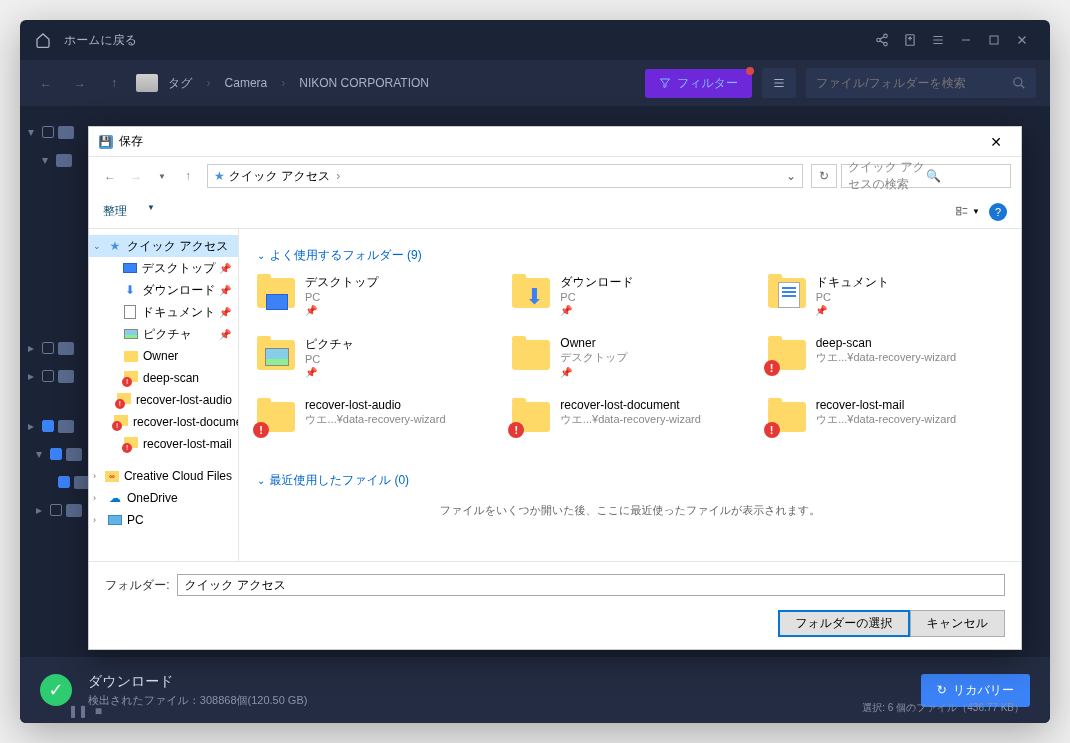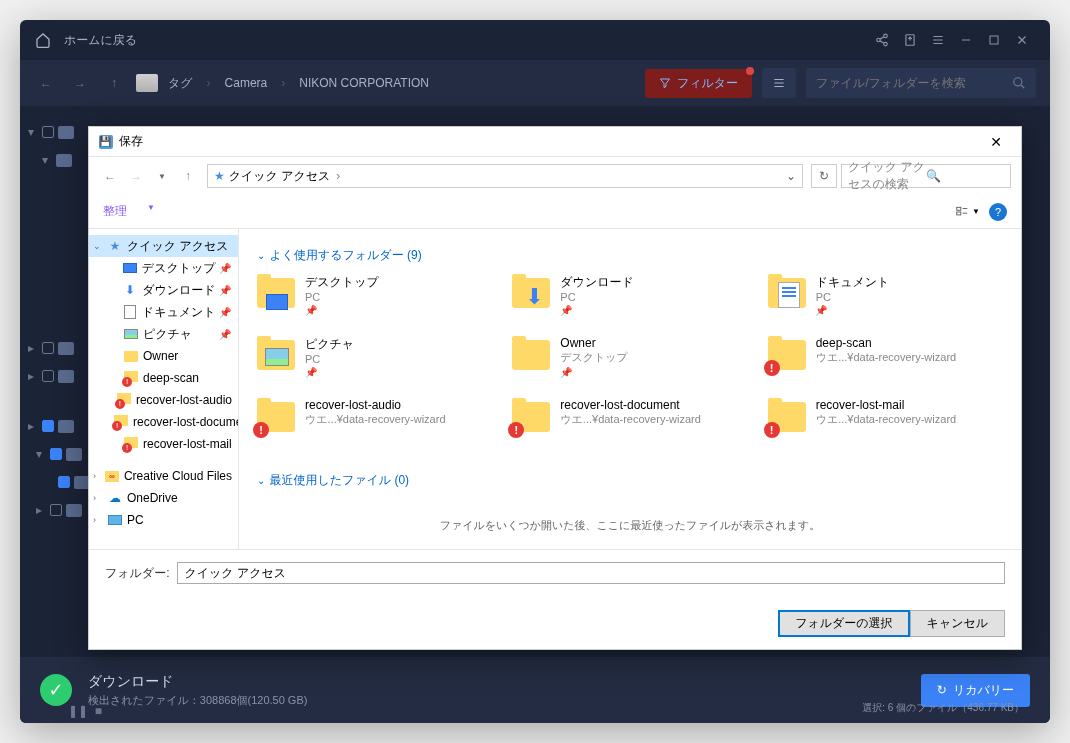--- a/index.html
+++ b/index.html
@@ -8,21 +8,21 @@
 .titlebar{height:40px;display:flex;align-items:center;padding:16px 14px;color:#a8b0c4}
 .titlebar .home-icon{width:18px;height:18px;margin-right:12px;display:flex;align-items:center;justify-content:center}
 .titlebar .spacer{flex:1}
 .title-icon{width:28px;height:28px;display:flex;align-items:center;justify-content:center;color:#8a93a8;border-radius:3px}
 .toolbar{height:46px;background:#232c42;display:flex;align-items:center;padding:0 14px;gap:10px;color:#a8b0c4}
 .nav-arrow{width:24px;height:24px;display:flex;align-items:center;justify-content:center;color:#6b7490}
 .drive-icon{width:22px;height:18px;background:linear-gradient(#d0d0d0,#b0b0b0);border-radius:2px}
 .path-seg{color:#a8b0c4}
 .path-sep{color:#4d5670;margin:0 4px}
 .toolbar .spacer{flex:1}
-.filter-btn{background:#7f1d1d;color:#7fb8ff;padding:6px 14px;border-radius:3px;display:flex;align-items:center;gap:6px;position:relative}
+.filter-btn{background:#6d28d9;color:#7fb8ff;padding:6px 14px;border-radius:3px;display:flex;align-items:center;gap:6px;position:relative}
 .filter-btn .dot{position:absolute;right:-2px;top:-2px;width:8px;height:8px;background:#d94848;border-radius:50%}
 .square-btn{width:34px;height:30px;background:#2a3552;border-radius:3px;display:flex;align-items:center;justify-content:center}
 .search-box{background:#2a3552;border-radius:3px;display:flex;align-items:center;padding:0 10px;height:30px;width:230px;color:#6b7490}
 .search-box input{background:none;border:none;color:#a8b0c4;flex:1;outline:none}
 .main-area{flex:1;display:flex;position:relative}
 .side-tree{width:70px;padding-top:12px;color:#a8b0c4}
 .tree-row{height:28px;display:flex;align-items:center;padding-left:8px;gap:4px}
 .tree-row .chev{width:10px;color:#6b7490}
 .cb{width:12px;height:12px;border:1px solid #6b7490;border-radius:2px}
 .cb.checked{background:#3b82f6;border-color:#3b82f6;position:relative}
@@ -41,21 +41,21 @@
 .dlg-title .close{margin-left:auto;width:30px;text-align:center;font-size:14px}
 .dlg-nav{height:38px;display:flex;align-items:center;padding:0 10px;gap:4px}
 .dlg-nav .narrow{width:22px;height:22px;display:flex;align-items:center;justify-content:center;color:#888}
 .addr-bar{flex:1;border:1px solid #ccc;height:24px;display:flex;align-items:center;padding:0 6px;margin:0 4px}
 .addr-bar .star{color:#4a90d9;margin-right:4px}
 .addr-bar .drop{margin-left:auto;color:#666}
 .refresh{width:26px;height:24px;border:1px solid #ccc;display:flex;align-items:center;justify-content:center;color:#666}
 .search-files{width:170px;height:24px;border:1px solid #ccc;display:flex;align-items:center;padding:0 6px;color:#888}
 .search-files span{flex:1}
 .dlg-toolbar-row{height:34px;display:flex;align-items:center;padding:0 14px;border-bottom:1px solid #e5e5e5}
-.org-btn{display:flex;align-items:flex-start;gap:20px;color:#8b5cf6}
+.org-btn{display:flex;align-items:flex-start;gap:20px;color:#0c4a6e}
 .dlg-toolbar-row .spacer{flex:1}
 .view-btn{width:28px;height:22px;display:flex;align-items:center;justify-content:center;margin-left:4px}
 .help-btn{width:18px;height:18px;border-radius:50%;background:#1976d2;color:#fff;display:flex;align-items:center;justify-content:center;font-size:11px;margin-left:8px}
 .dlg-body{flex:1;display:flex;overflow:hidden}
 .dlg-side{width:150px;border-right:1px solid #e5e5e5;overflow-y:auto;padding-top:6px}
 .side-item{height:22px;display:flex;align-items:center;padding:0 6px;gap:4px;white-space:nowrap;overflow:hidden}
 .side-item.sel{background:#cce8ff}
 .side-item .exp{width:10px;color:#666;font-size:9px}
 .side-item .ico{width:16px;height:14px;display:flex;align-items:center;justify-content:center;flex-shrink:0}
 .pin{color:#888;font-size:10px;margin-left:auto}
@@ -81,23 +81,23 @@
 .fi-folder::before{content:"";position:absolute;width:14px;height:5px;background:#ffd968;top:-4px;border-radius:2px 2px 0 0}
 .fi-desktop-scr{position:absolute;width:22px;height:16px;background:#3b82f6;border:1px solid #2563c9;bottom:4px;left:9px}
 .fi-dl-arrow{position:absolute;color:#3b82f6;font-size:22px;left:13px;top:10px}
 .fi-doc-page{position:absolute;width:22px;height:26px;background:#fff;border:1px solid #aaa;left:10px;top:8px}
 .fi-doc-page::after{content:"";position:absolute;width:14px;height:2px;background:#3b82f6;top:4px;left:3px;box-shadow:0 4px 0 #3b82f6,0 8px 0 #3b82f6}
 .fi-pic{position:absolute;width:24px;height:18px;background:linear-gradient(#87ceeb 60%,#90ee90 60%);border:1px solid #888;left:8px;top:12px}
 .fi-warn-badge{position:absolute;width:16px;height:16px;background:#e53935;border-radius:50%;color:#fff;font-size:11px;text-align:center;line-height:16px;left:-4px;bottom:0;font-weight:bold}
 .fi-text .t1{color:#000}
 .fi-text .t2{color:#888;font-size:11px}
 .fi-text .pin-s{color:#888;font-size:10px;margin-top:2px}
-.empty-msg{text-align:center;color:#666;margin-top:29px;margin-bottom:20px;font-size:11px}
+.empty-msg{text-align:center;color:#666;margin-top:14px;margin-bottom:20px;font-size:11px}
 .dlg-bottom{border-top:1px solid #e5e5e5;padding:12px 16px}
-.folder-row{display:flex;align-items:center;gap:8px;margin-bottom:26px}
+.folder-row{display:flex;align-items:center;gap:8px;margin-bottom:14px}
 .folder-row label{color:#333}
 .folder-row input{flex:1;border:1px solid #aaa;height:22px;padding:0 6px}
 .btn-row{display:flex;justify-content:flex-end;}
 .btn{border:1px solid #adadad;background:#e1e1e1;padding:4px 16px;min-width:88px;text-align:center}
 .btn.primary{border:2px solid #0078d4;padding:3px 15px}
 .pause-icons{position:absolute;left:48px;bottom:5px;color:#6b7490;display:flex;gap:6px}
 </style>
 </head>
 <body>
 

